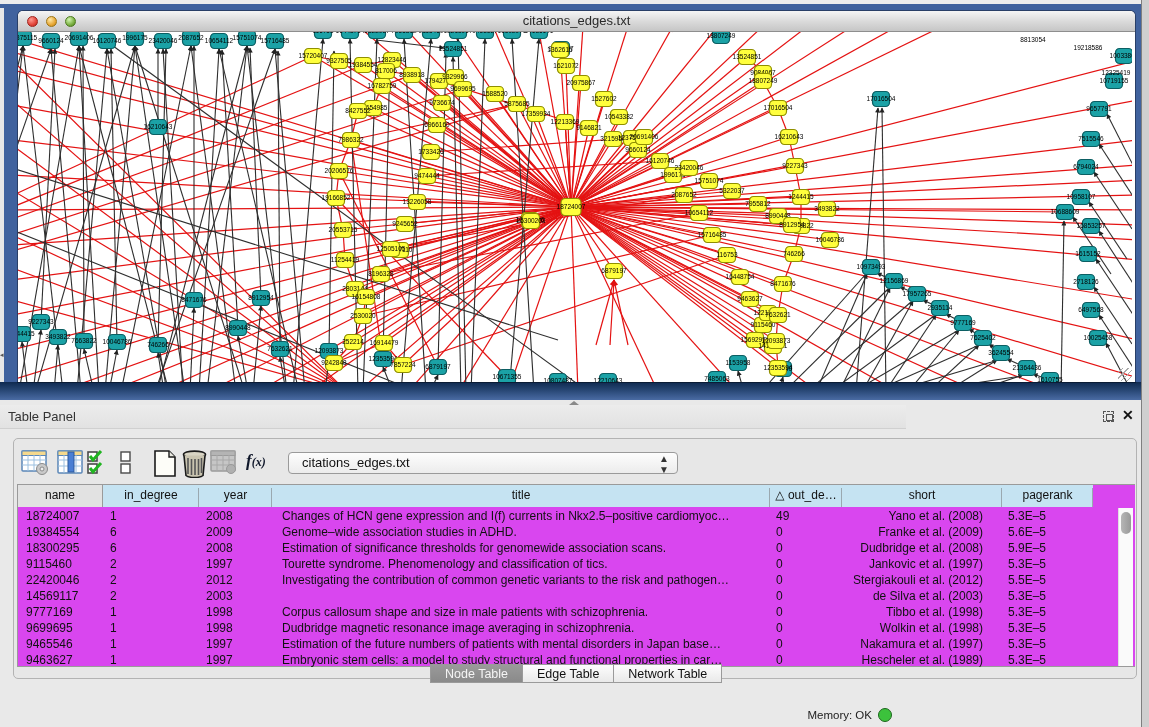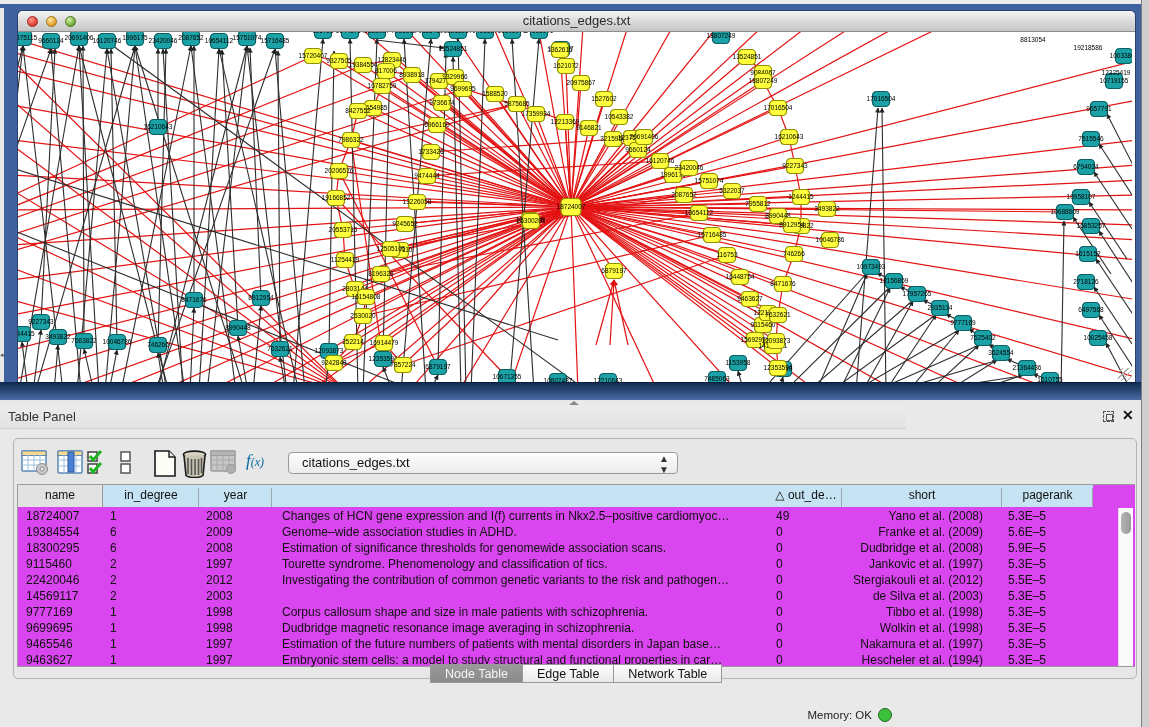--- a/index.html
+++ b/index.html
@@ -1030,27 +1030,28 @@
           <ellipse cx="13.5" cy="4.5" rx="11" ry="3.4" fill="#d8d4c4" stroke="#1a1a1a" stroke-width="1.6"></ellipse>
           <path d="M3 5.5l2 20c3 2.6 14 2.6 17 0l2-20" fill="#c9c4b0" stroke="#1a1a1a" stroke-width="1.6"></path>
           <path d="M7 8v16M10.5 9v16M14 9v16M17.5 9v16M20.5 8v15" stroke="#555" stroke-width="1.6"></path>
         </svg>
   <svg class="ticon" style="left:196px" width="28" height="26" viewBox="0 0 28 26">
           <rect x="1" y="1" width="24" height="20" fill="#c6c6c6" stroke="#9b9b9b" stroke-width="1.5" rx="1"></rect>
           <rect x="1" y="1" width="24" height="4.5" fill="#b4b4b4" stroke="#9b9b9b"></rect>
           <path d="M1 10h24M1 15h24M7 5v16M13 5v16M19 5v16" stroke="#a8a8a8"></path>
           <circle cx="21" cy="19" r="4.5" fill="#b0b0b0" stroke="#999"></circle>
         </svg>
-  <div class="ticon" style="left:232px;top:12px;position:absolute;font-family:'Liberation Serif',serif;font-style:italic;font-weight:normal;font-size:17px;color:#0369a1">f<span style="font-size:12px">(x)</span></div>
+  <div class="ticon" style="left:232px;top:12px;position:absolute;font-family:'Liberation Serif',serif;font-style:italic;font-weight:bold;font-size:17px;color:#0f172a">f<span style="font-size:12px">(x)</span></div>
   <div id="combo">citations_edges.txt<span class="ar">▲<br>▼</span></div>
   <div id="tbl">
    <div id="thead">
             <span class="h0">name</span>
             <span class="h1">in_degree</span>
             <span class="h2">year</span>
+            <span class="h3">title</span>
             <span class="h4">△ out_de…</span>
             <span class="h5">short</span>
             <span class="h6">pagerank</span>
           </div>
    <div id="tbody">
             <div class="tr">
               <span class="c0">18724007</span>
               <span class="c1">1</span>
               <span class="c2">2008</span>
               <span class="c3">Changes of HCN gene expression and I(f) currents in Nkx2.5–positive cardiomyoc…</span>
@@ -1128,21 +1129,21 @@
               <span class="c4">0</span>
               <span class="c5">Nakamura et al. (1997)</span>
               <span class="c6">5.3E–5</span>
             </div>
             <div class="tr">
               <span class="c0">9463627</span>
               <span class="c1">1</span>
               <span class="c2">1997</span>
               <span class="c3">Embryonic stem cells: a model to study structural and functional properties in car…</span>
               <span class="c4">0</span>
-              <span class="c5">Hescheler et al. (1994)</span>
+              <span class="c5">Hescheler et al. (1989)</span>
               <span class="c6">5.3E–5</span>
             </div>
           </div>
    <div id="vscroll">
             <div id="vthumb"></div>
           </div>
   </div>
  </div>
  <div id="tabs">
         <div class="sel">Node Table</div>

